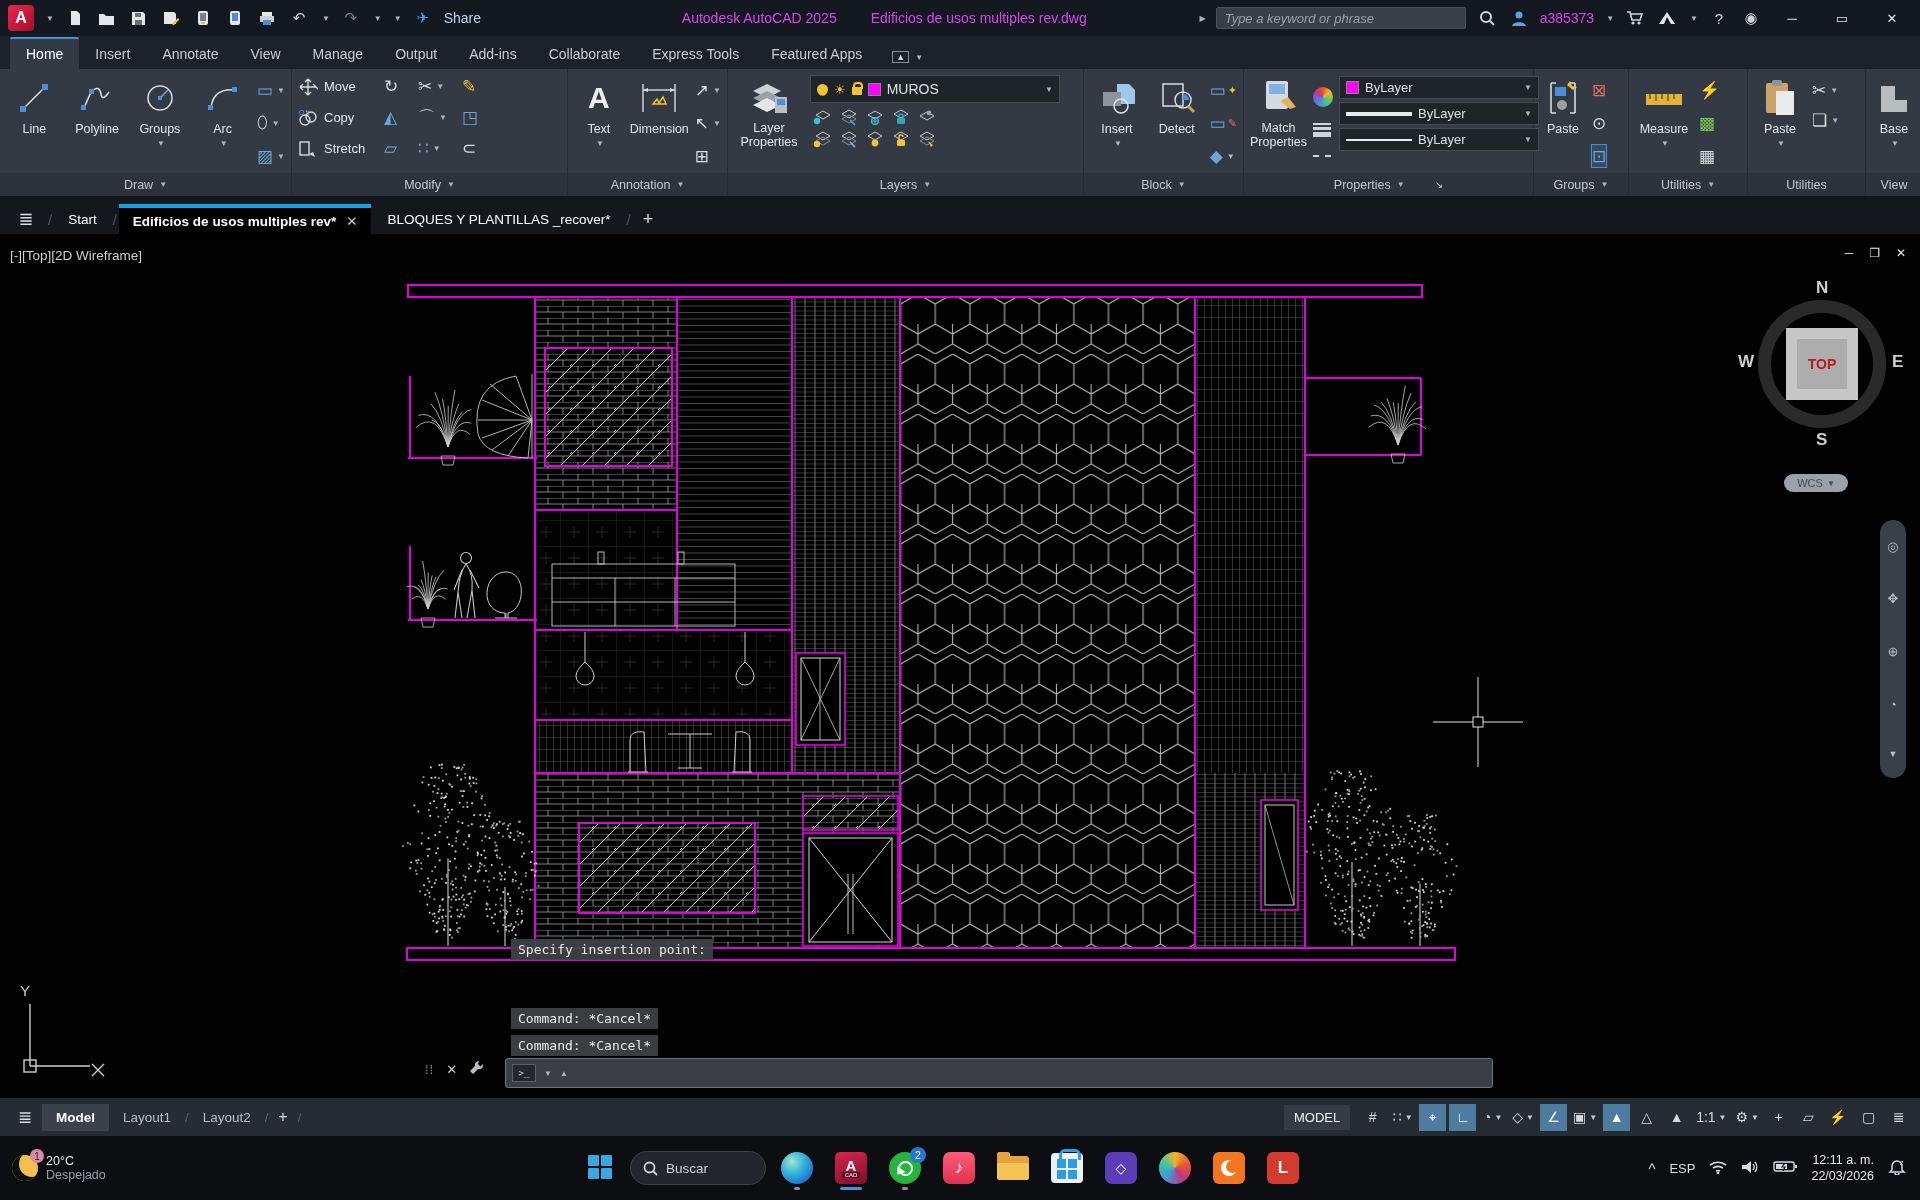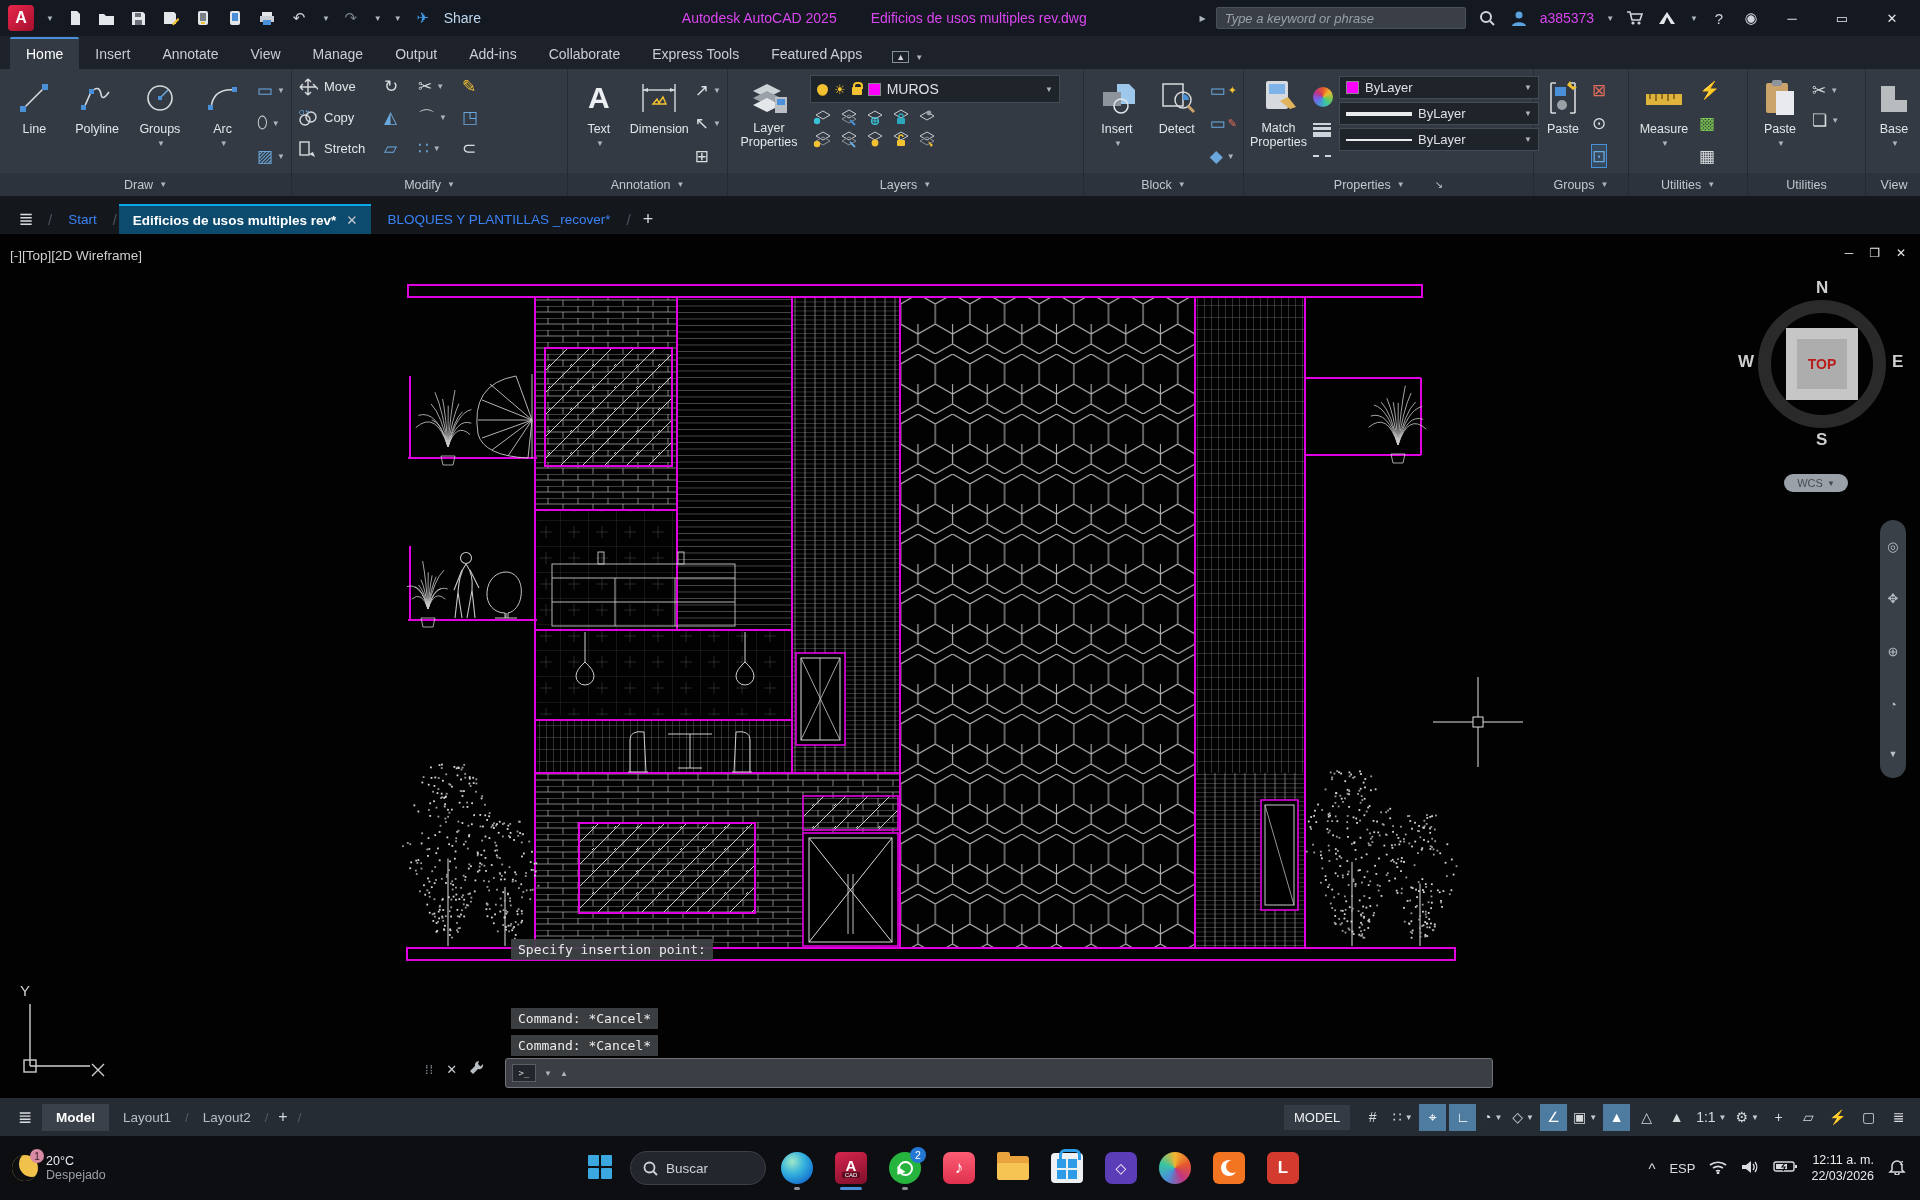--- a/index.html
+++ b/index.html
@@ -48,22 +48,22 @@
   .sunc{color:#f2c230;font-size:13px}
   .lockc{width:10px;height:8px;background:#f2c230;border-radius:1px;position:relative;margin-top:4px}
   .lockc::before{content:"";position:absolute;left:1px;top:-5px;width:6px;height:5px;border:2px solid #f2c230;border-bottom:none;border-radius:4px 4px 0 0}
   .wheel{width:20px;height:20px;border-radius:50%;background:conic-gradient(#e4572e,#f2b62f,#7ac74f,#38c6a0,#4a90d9,#7b5ce5,#c13584,#e4572e)}
   .lwico{display:flex;flex-direction:column;gap:2px}.lwico i{display:block;width:18px;background:#cfd4da}
   .ltico{width:18px;border-top:2px dashed #cfd4da;margin:2px 0}
   .hl-blue{outline:1px solid #4a90d9;background:rgba(74,144,217,.18)}
   
   #filetabs{left:0;top:196px;width:1920px;height:38px;background:#14181d;display:flex;align-items:flex-end;gap:2px;padding-left:6px}
   #ft-menu{width:40px;height:30px;display:flex;align-items:center;justify-content:center;color:#d6dade;font-size:18px}
-  .ftab{height:30px;display:flex;align-items:center;padding:0 14px;color:#3b82f6;font-size:13.5px;gap:10px}
-  .ftab.active{background:#0c4a6e;color:#fff;font-weight:bold;border-top:2px solid #0ea5e9}
+  .ftab{height:30px;display:flex;align-items:center;padding:0 14px;color:#ffffff;font-size:13.5px;gap:10px}
+  .ftab.active{background:#000000;color:#fff;font-weight:bold;border-top:4px solid #0ea5e9}
   .ftab .x{color:#c6cbd0;font-weight:normal}
   .ft-sl{color:#4c545e;font-size:15px;padding-bottom:6px}
   #ft-plus{color:#d6dade;font-size:18px;padding:0 10px 4px 10px}
   
   #canvas{left:0;top:234px;width:1920px;height:864px;background:#020202}
   #vp-label{left:10px;top:248px;color:#d0d0d0;font-size:13.5px}
   #vp-ctls{right:14px;top:246px;color:#e8e8e8;font-size:12px;display:flex;gap:16px}
   
   #vcube{left:1740px;top:284px;width:164px;height:214px}
   #vc-ring{position:absolute;left:18px;top:16px;width:128px;height:128px;border:13px solid #2a2a2a;border-radius:50%}

